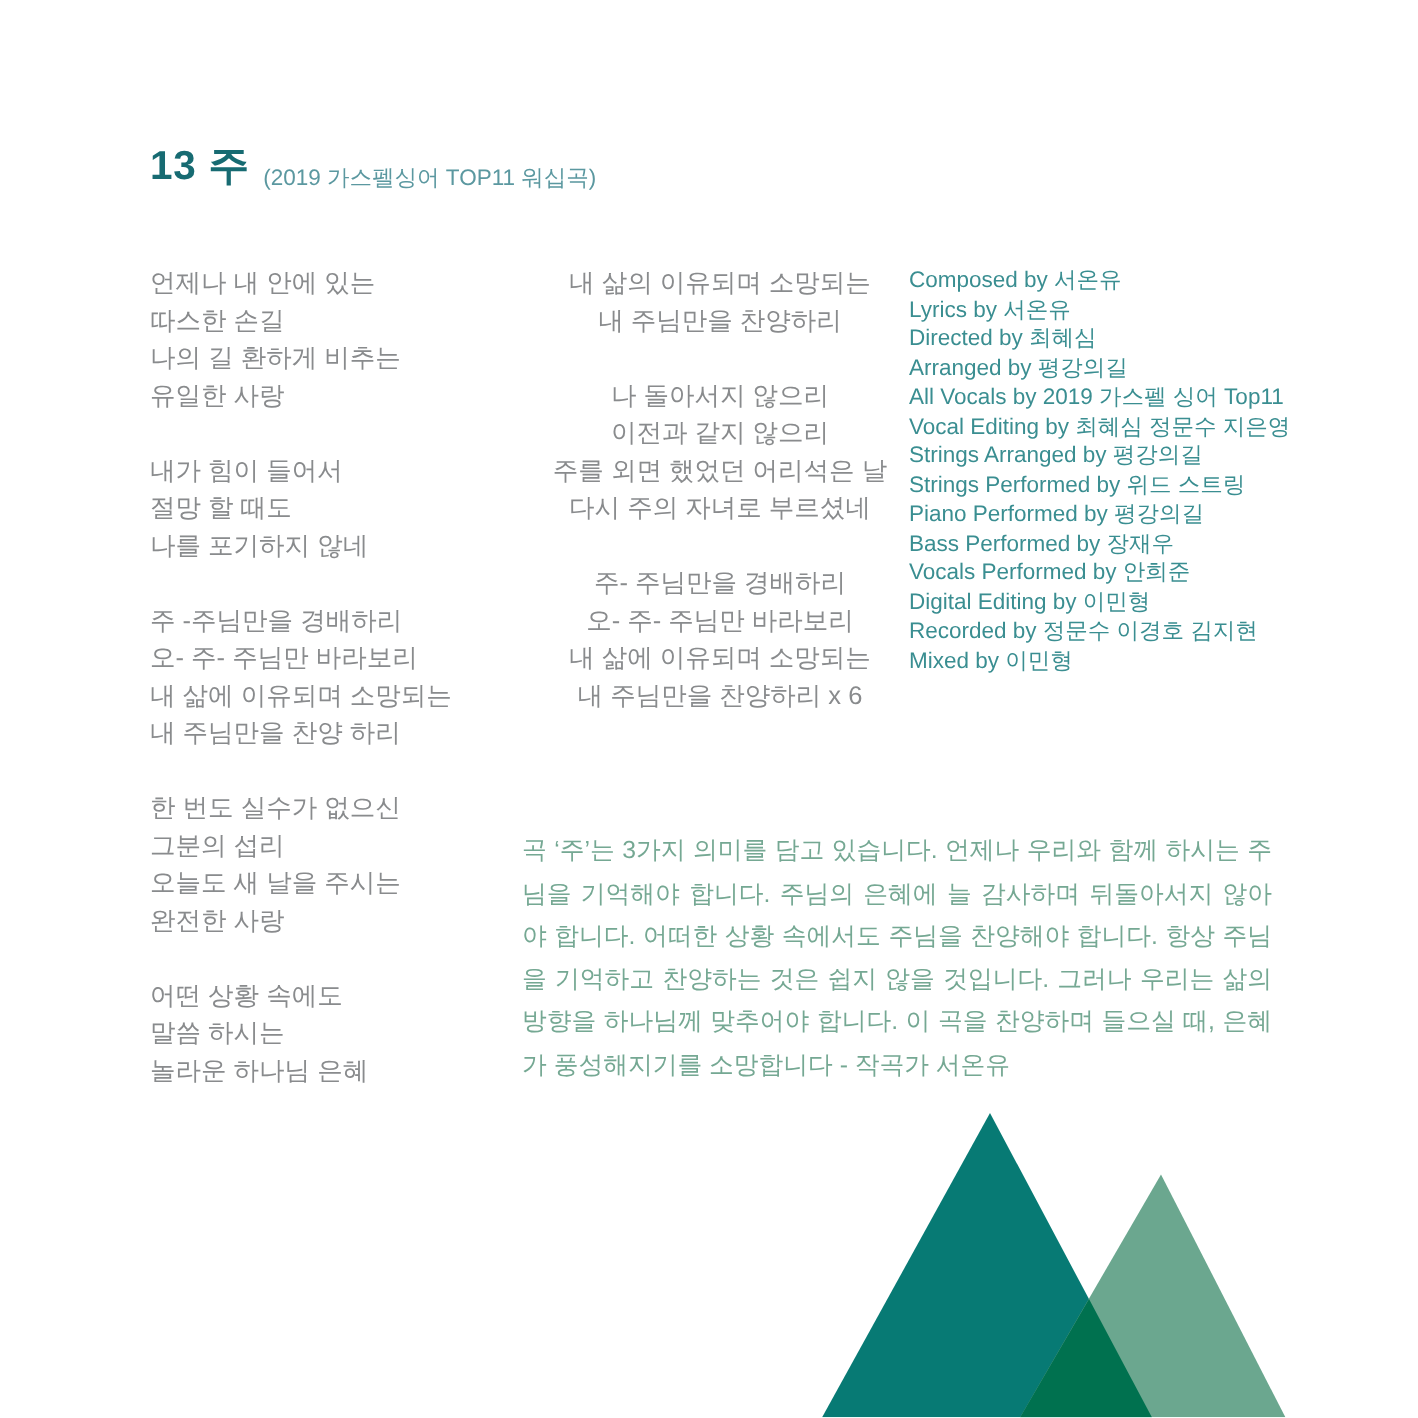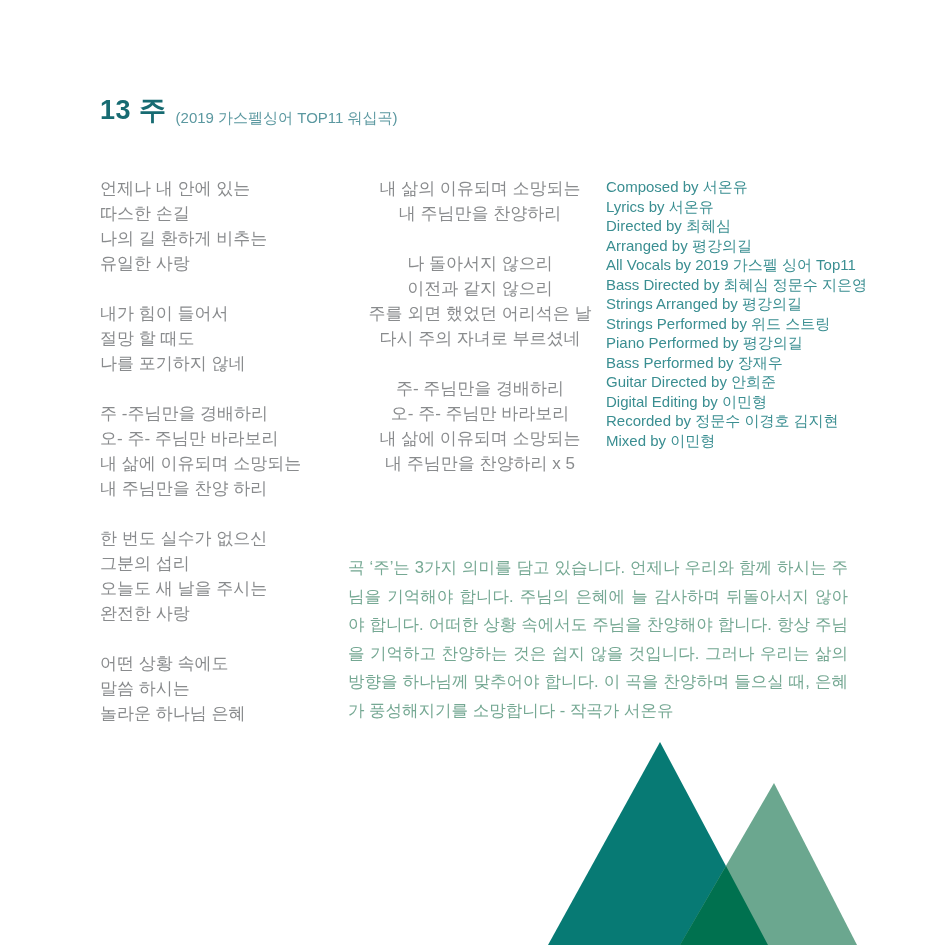--- a/index.html
+++ b/index.html
@@ -134,36 +134,36 @@
       <div class="stanza">
         <div class="lyric-line">나 돌아서지 않으리</div>
         <div class="lyric-line">이전과 같지 않으리</div>
         <div class="lyric-line">주를 외면 했었던 어리석은 날</div>
         <div class="lyric-line">다시 주의 자녀로 부르셨네</div>
       </div>
       <div class="stanza">
         <div class="lyric-line">주- 주님만을 경배하리</div>
         <div class="lyric-line">오- 주- 주님만 바라보리</div>
         <div class="lyric-line">내 삶에 이유되며 소망되는</div>
-        <div class="lyric-line">내 주님만을 찬양하리 x 5</div>
+        <div class="lyric-line">내 주님만을 찬양하리 x 6</div>
       </div>
     </div>
 
   <div class="credits">
       <div class="credit-line">Composed by 서온유</div>
       <div class="credit-line">Lyrics by 서온유</div>
       <div class="credit-line">Directed by 최혜심</div>
       <div class="credit-line">Arranged by 평강의길</div>
       <div class="credit-line">All Vocals by 2019 가스펠 싱어 Top11</div>
-      <div class="credit-line">Bass Directed by 최혜심 정문수 지은영</div>
+      <div class="credit-line">Vocal Editing by 최혜심 정문수 지은영</div>
       <div class="credit-line">Strings Arranged by 평강의길</div>
       <div class="credit-line">Strings Performed by 위드 스트링</div>
       <div class="credit-line">Piano Performed by 평강의길</div>
       <div class="credit-line">Bass Performed by 장재우</div>
-      <div class="credit-line">Guitar Directed by 안희준</div>
+      <div class="credit-line">Vocals Performed by 안희준</div>
       <div class="credit-line">Digital Editing by 이민형</div>
       <div class="credit-line">Recorded by 정문수 이경호 김지현</div>
       <div class="credit-line">Mixed by 이민형</div>
     </div>
 
   <div class="description">곡 ‘주’는 3가지 의미를 담고 있습니다. 언제나 우리와 함께 하시는 주님을 기억해야 합니다. 주님의 은혜에 늘 감사하며 뒤돌아서지 않아야 합니다. 어떠한 상황 속에서도 주님을 찬양해야 합니다. 항상 주님을 기억하고 찬양하는 것은 쉽지 않을 것입니다. 그러나 우리는 삶의 방향을 하나님께 맞추어야 합니다. 이 곡을 찬양하며 들으실 때, 은혜가 풍성해지기를 소망합니다 - 작곡가 서온유</div>
 
   <svg class="mountains" viewBox="0 0 945 945" xmlns="http://www.w3.org/2000/svg" aria-hidden="true">
     <polygon class="tri-main" points="660,742 768,945 548,945"></polygon>
     <polygon class="tri-light" points="774,783 857,945 680,945"></polygon>

